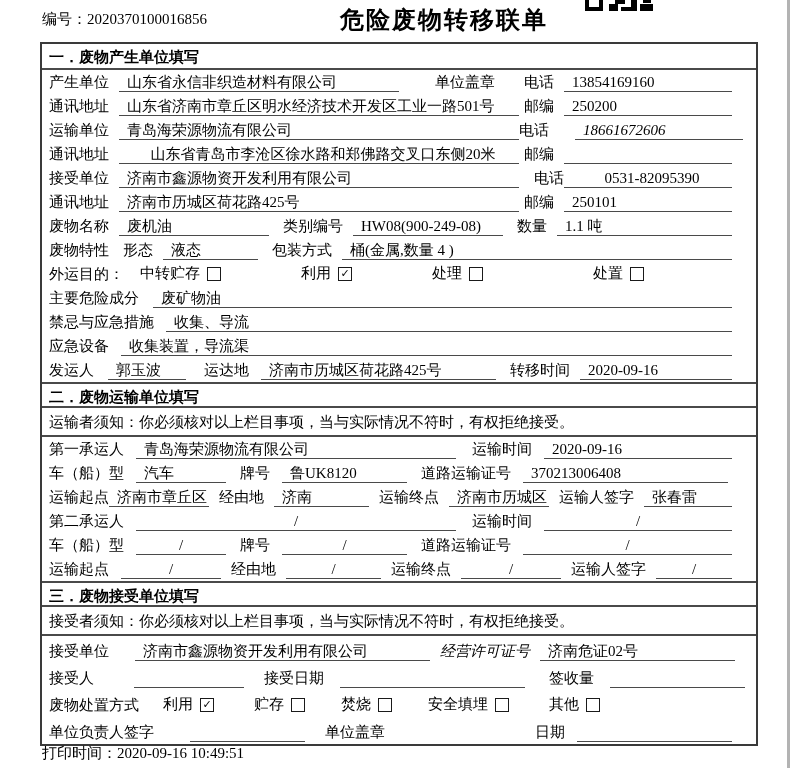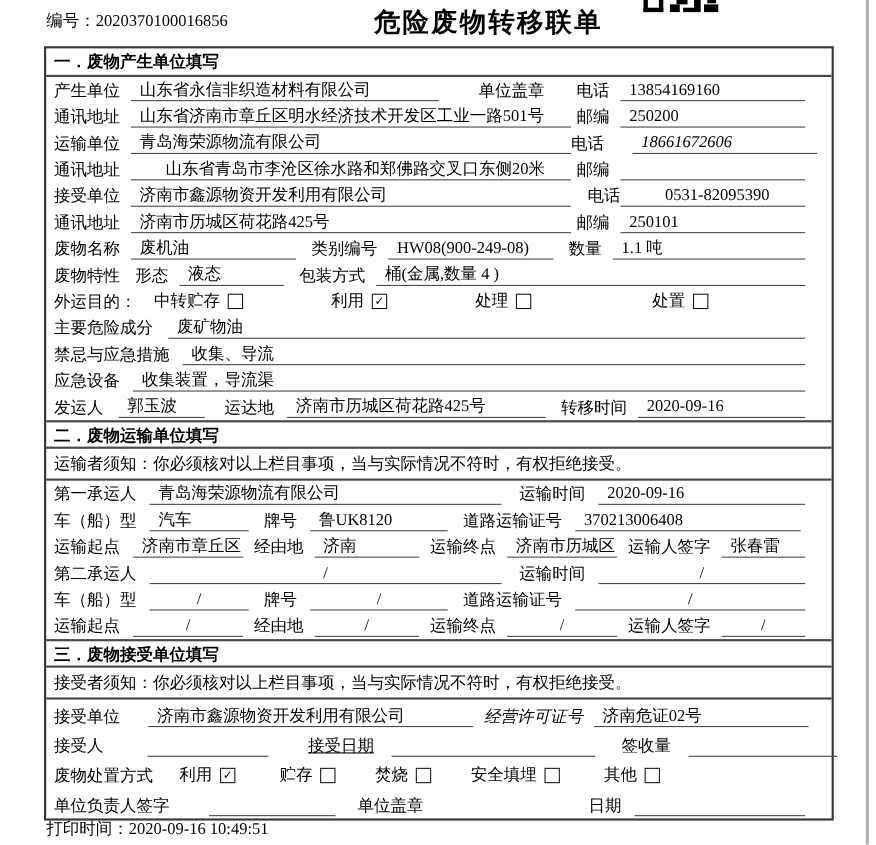--- a/index.html
+++ b/index.html
@@ -221,21 +221,21 @@
           <div class="fld" style="width: 125px; margin-left: 12px;">
             <span class="val">鲁UK8120</span>
           </div>
           <span class="lab" style="margin-left: 14px;">道路运输证号</span>
           <div class="fld" style="width: 205px; margin-left: 12px;">
             <span class="val">370213006408</span>
           </div>
         </div>
         <div class="frow" style="height: 24px;">
           <span class="lab">运输起点</span>
-          <div class="fld" style="width: 100px; margin-left: 12px;">
+          <div class="fld" style="width: 100px; margin-left: 0;">
             <span class="val">济南市章丘区</span>
           </div>
           <span class="lab" style="margin-left: 10px;">经由地</span>
           <div class="fld" style="width: 95px; margin-left: 10px;">
             <span class="val">济南</span>
           </div>
           <span class="lab" style="margin-left: 10px;">运输终点</span>
           <div class="fld" style="width: 100px; margin-left: 10px;">
             <span class="val">济南市历城区</span>
           </div>
@@ -298,21 +298,21 @@
           <span class="lab" style="margin-left: 10px; font-style: italic;">经营许可证号</span>
           <div class="fld" style="width: 195px; margin-left: 10px;">
             <span class="val">济南危证02号</span>
           </div>
         </div>
         <div class="frow" style="height: 27px;">
           <span class="lab">接受人</span>
           <div class="fld" style="width: 110px; margin-left: 40px;">
             <span class="val"></span>
           </div>
-          <span class="lab" style="margin-left: 36px; text-decoration: underline;">接受日期</span>
+          <span class="lab" style="margin-left: 20px;">接受日期</span>
           <div class="fld" style="width: 185px; margin-left: 16px;">
             <span class="val"></span>
           </div>
           <span class="lab" style="margin-left: 24px;">签收量</span>
           <div class="fld" style="width: 135px; margin-left: 16px;">
             <span class="val"></span>
           </div>
         </div>
         <div class="frow" style="height: 27px;">
           <span class="lab">废物处置方式</span>

